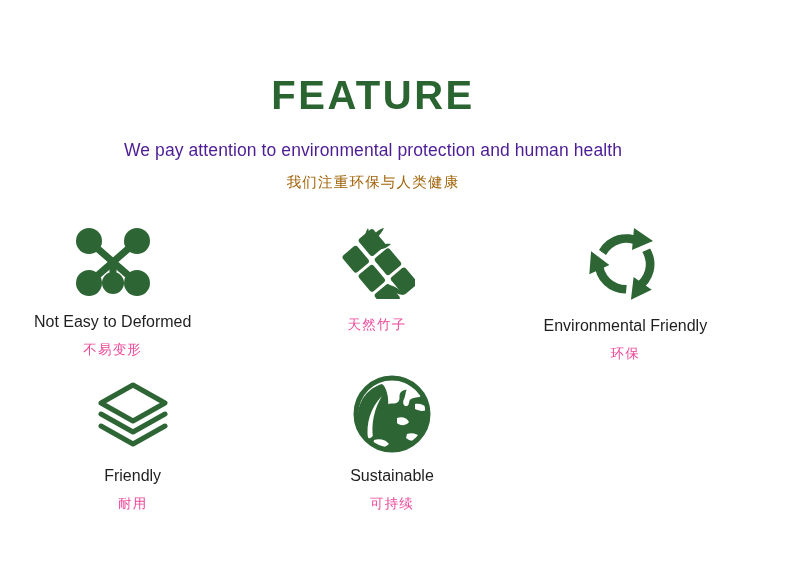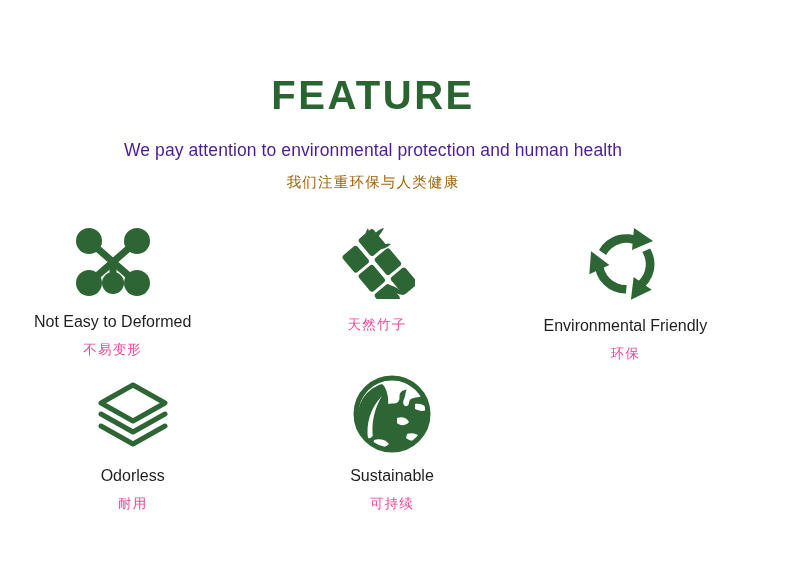--- a/index.html
+++ b/index.html
@@ -207,21 +207,21 @@
           <g stroke="#2d6634" fill="none" stroke-width="5" stroke-linejoin="round" stroke-linecap="round">
 
             <path d="M37 4 L69 22 L37 40 L5 22 Z"></path>
 
             <path d="M5 33 L37 51 L69 33"></path>
 
             <path d="M5 45 L37 63 L69 45"></path>
           </g>
         </svg>
       </div>
-      <div class="cell-label">Odorless</div>
+      <div class="cell-label">Friendly</div>
       <div class="cell-label-cn">耐用</div>
     </div>
 
     <div class="cell c5 row1">
       <div class="icon-wrap">
         <svg width="80" height="80" viewBox="0 0 80 80" aria-hidden="true">
           <defs>
             <clipPath id="globeClip">
               <circle cx="40" cy="40" r="36"></circle>
             </clipPath>

